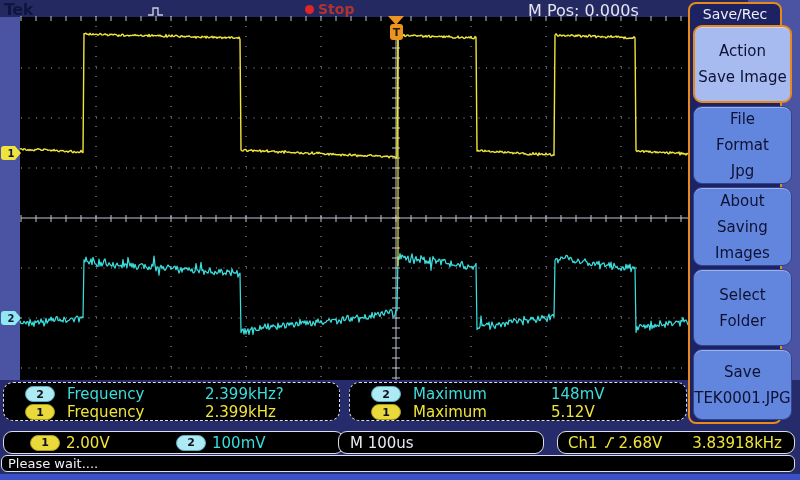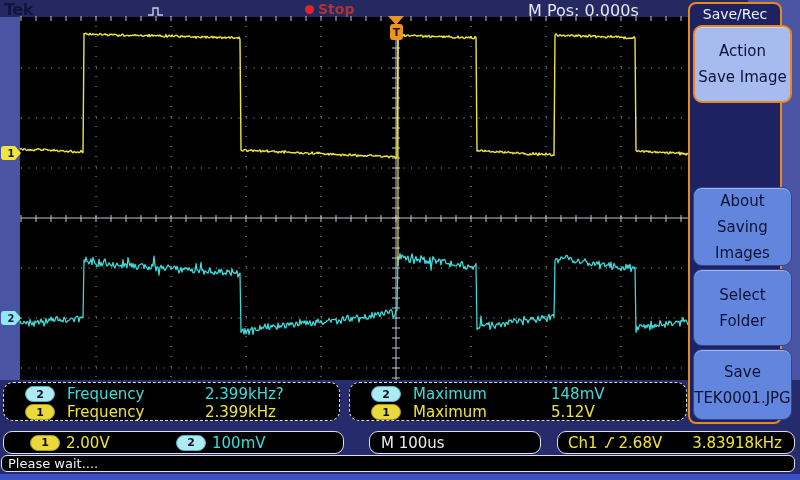--- a/index.html
+++ b/index.html
@@ -48,21 +48,21 @@
     font-size:11px;font-weight:bold;color:#101020}
   .badge.b2{background:#aeeaf2;border:1px solid #56aec4}
   .badge.b1{background:#e9d93a;border:1px solid #a89a18}
   .mname{margin-left:12px;width:138px;font-size:15px}
   .mval{font-size:15px}
   .cyan{color:#3adedd}.yellow{color:#efe43b}.white{color:#e9e9f2}
   .sbox{position:absolute;top:431px;height:23px;background:#000;
     border:1px solid #dcdfea;border-radius:9px;box-sizing:border-box;
     display:flex;align-items:center;font-size:15px}
   #sbox-vert{left:3px;width:341px}
-  #sbox-horiz{left:369px;width:172px}
+  #sbox-horiz{left:338px;width:206px}
   #sbox-trig{left:557px;width:238px}
   #sbox-vert .badge{position:absolute}
   #sbox-vert .v1b{left:26px}#sbox-vert .v1{position:absolute;left:62px}
   #sbox-vert .v2b{left:172px}#sbox-vert .v2{position:absolute;left:208px}
   #sbox-horiz span{margin-left:11px}
   #sbox-trig .src{margin-left:10px}
   #sbox-trig .slope{margin:2px 4px 0 6px}
   #sbox-trig .freq{margin-left:auto;margin-right:12px}
   
   .statusbar{position:absolute;left:1px;top:455px;width:794px;height:17px;background:#000;
@@ -310,20 +310,23 @@
 
 <div class="statusbar">
   <span class="msg">Please wait....</span>
 </div>
 <div class="bottom-strip"></div>
 
 <div class="menu">
   <div class="menu-title">Save/Rec</div>
   <div class="menu-btn selected" id="menu-btn-0">Action
 Save Image</div>
+  <div class="menu-btn" id="menu-btn-1">File
+Format
+Jpg</div>
   <div class="menu-btn" id="menu-btn-2">About
 Saving
 Images</div>
   <div class="menu-btn" id="menu-btn-3">Select
 Folder</div>
   <div class="menu-btn" id="menu-btn-4">Save
 TEK0001.JPG</div>
 </div>
 
 </body></html>

